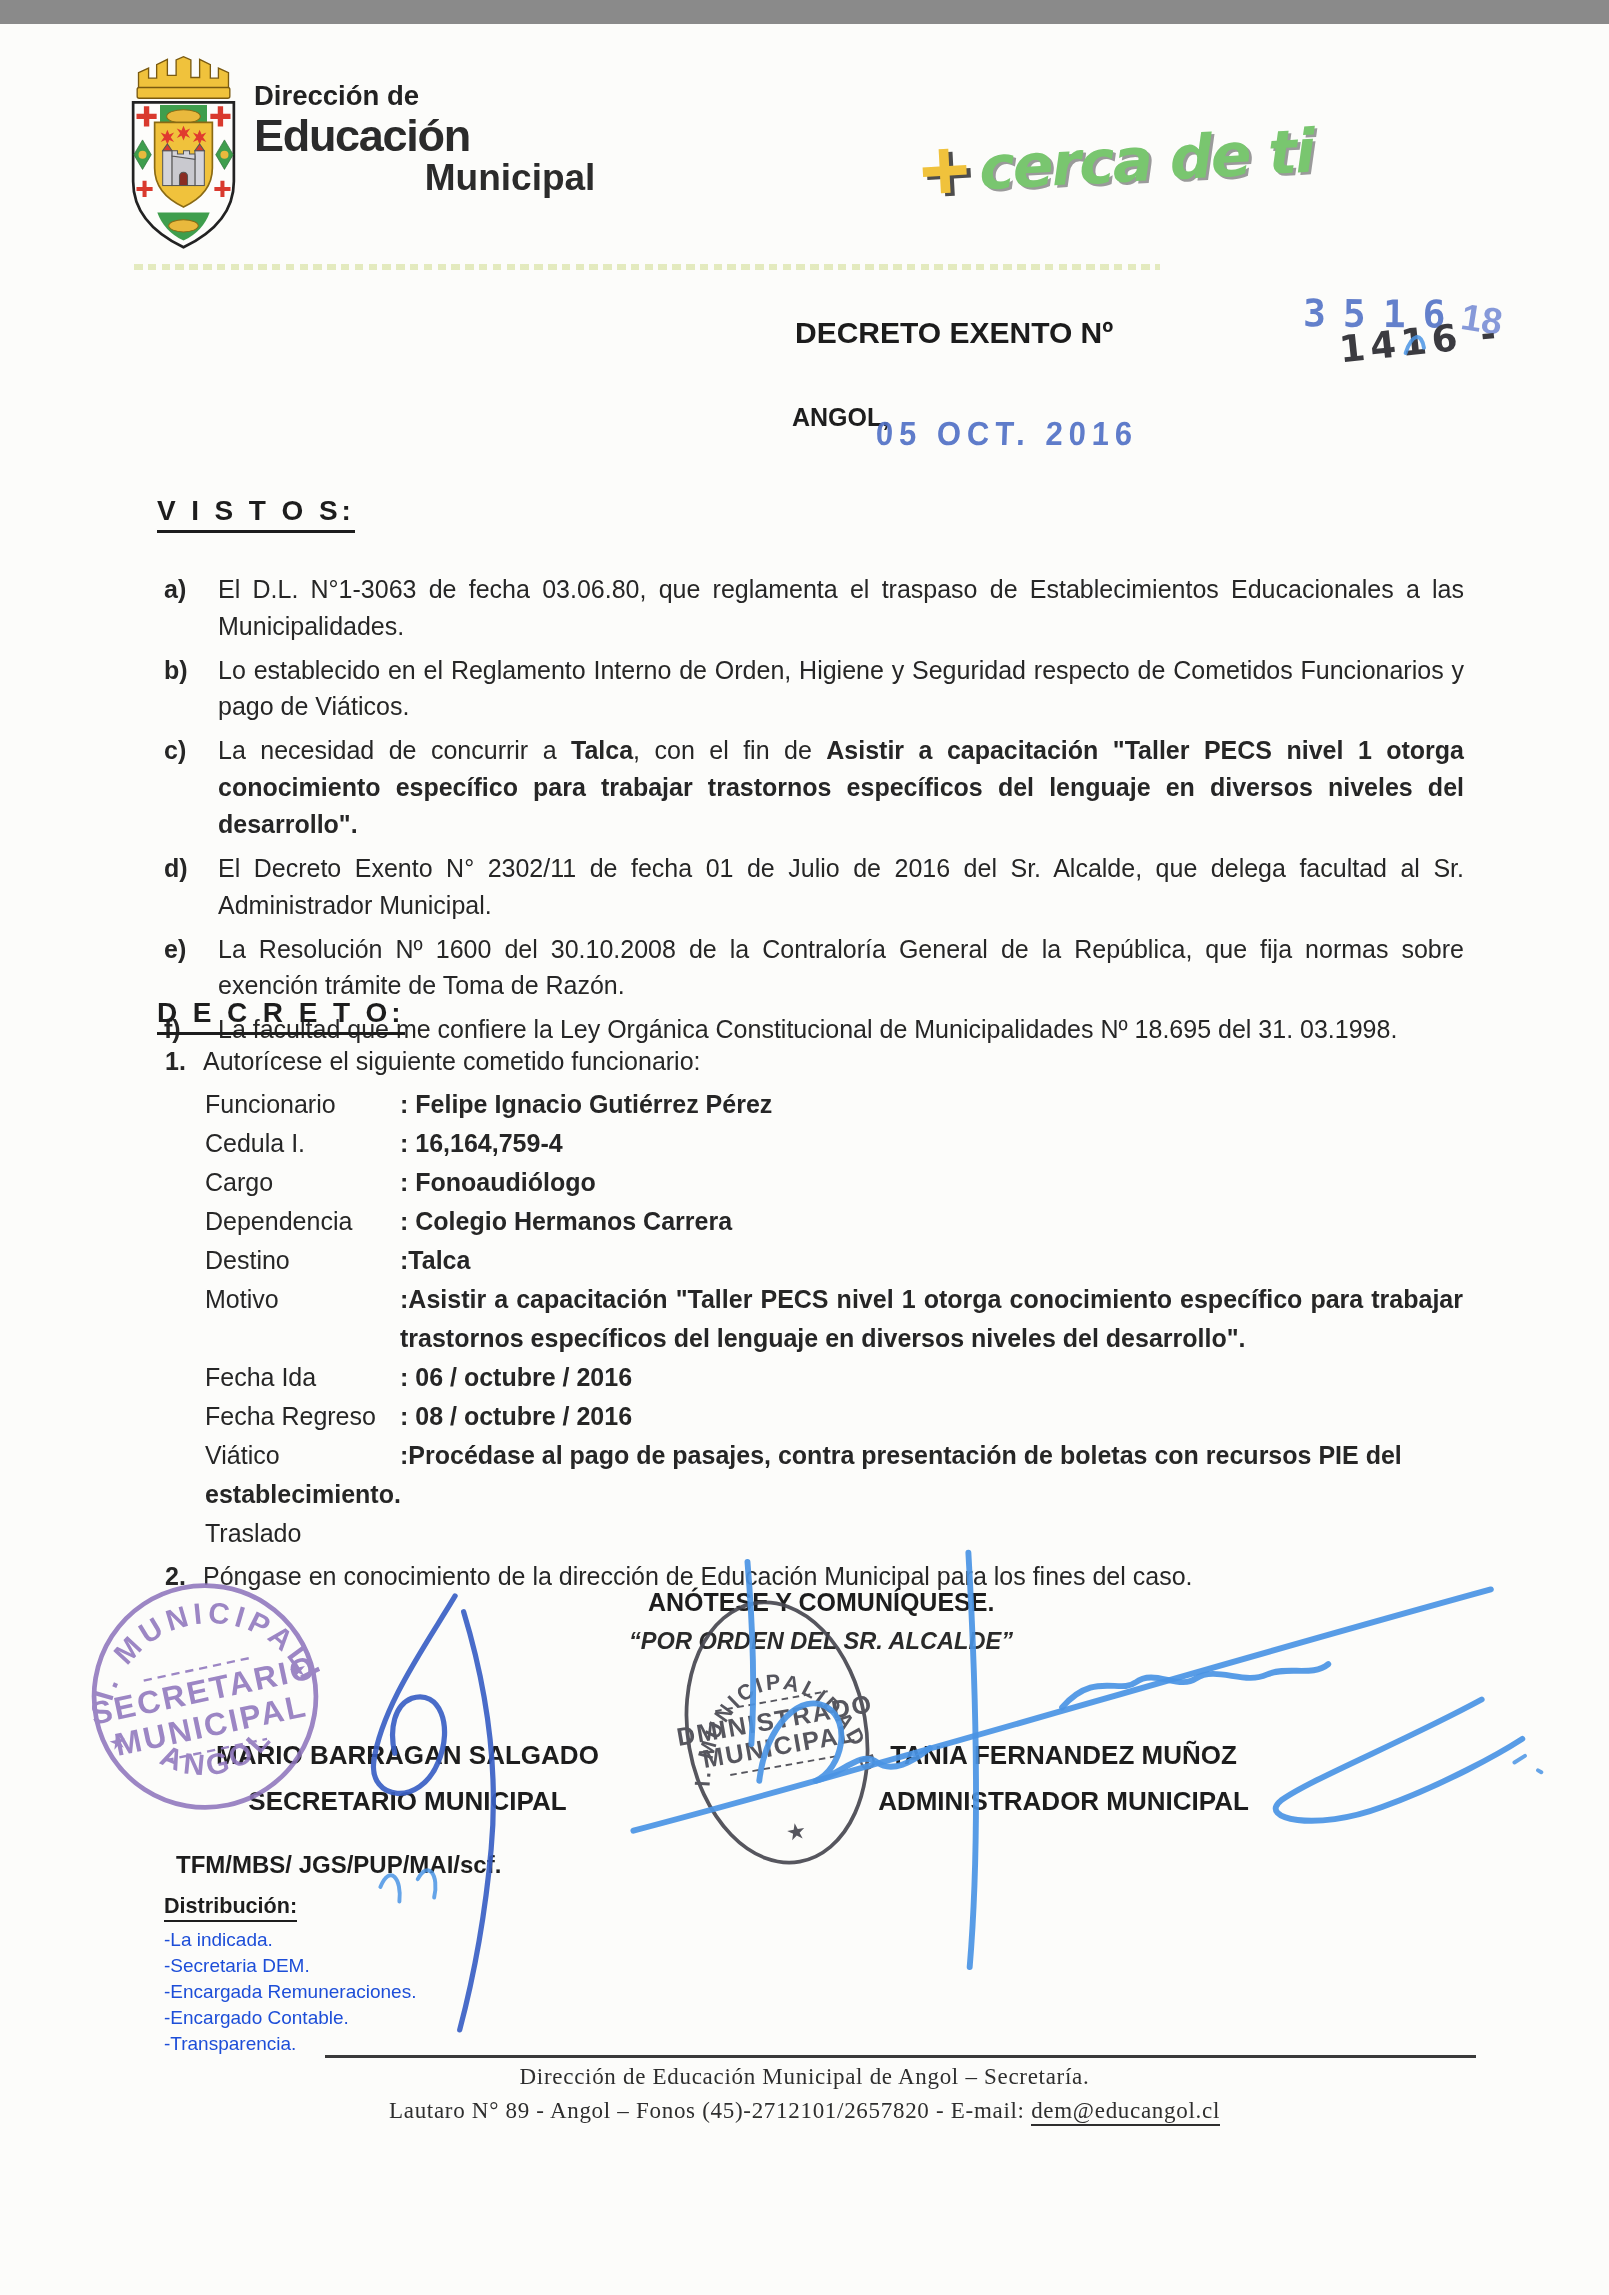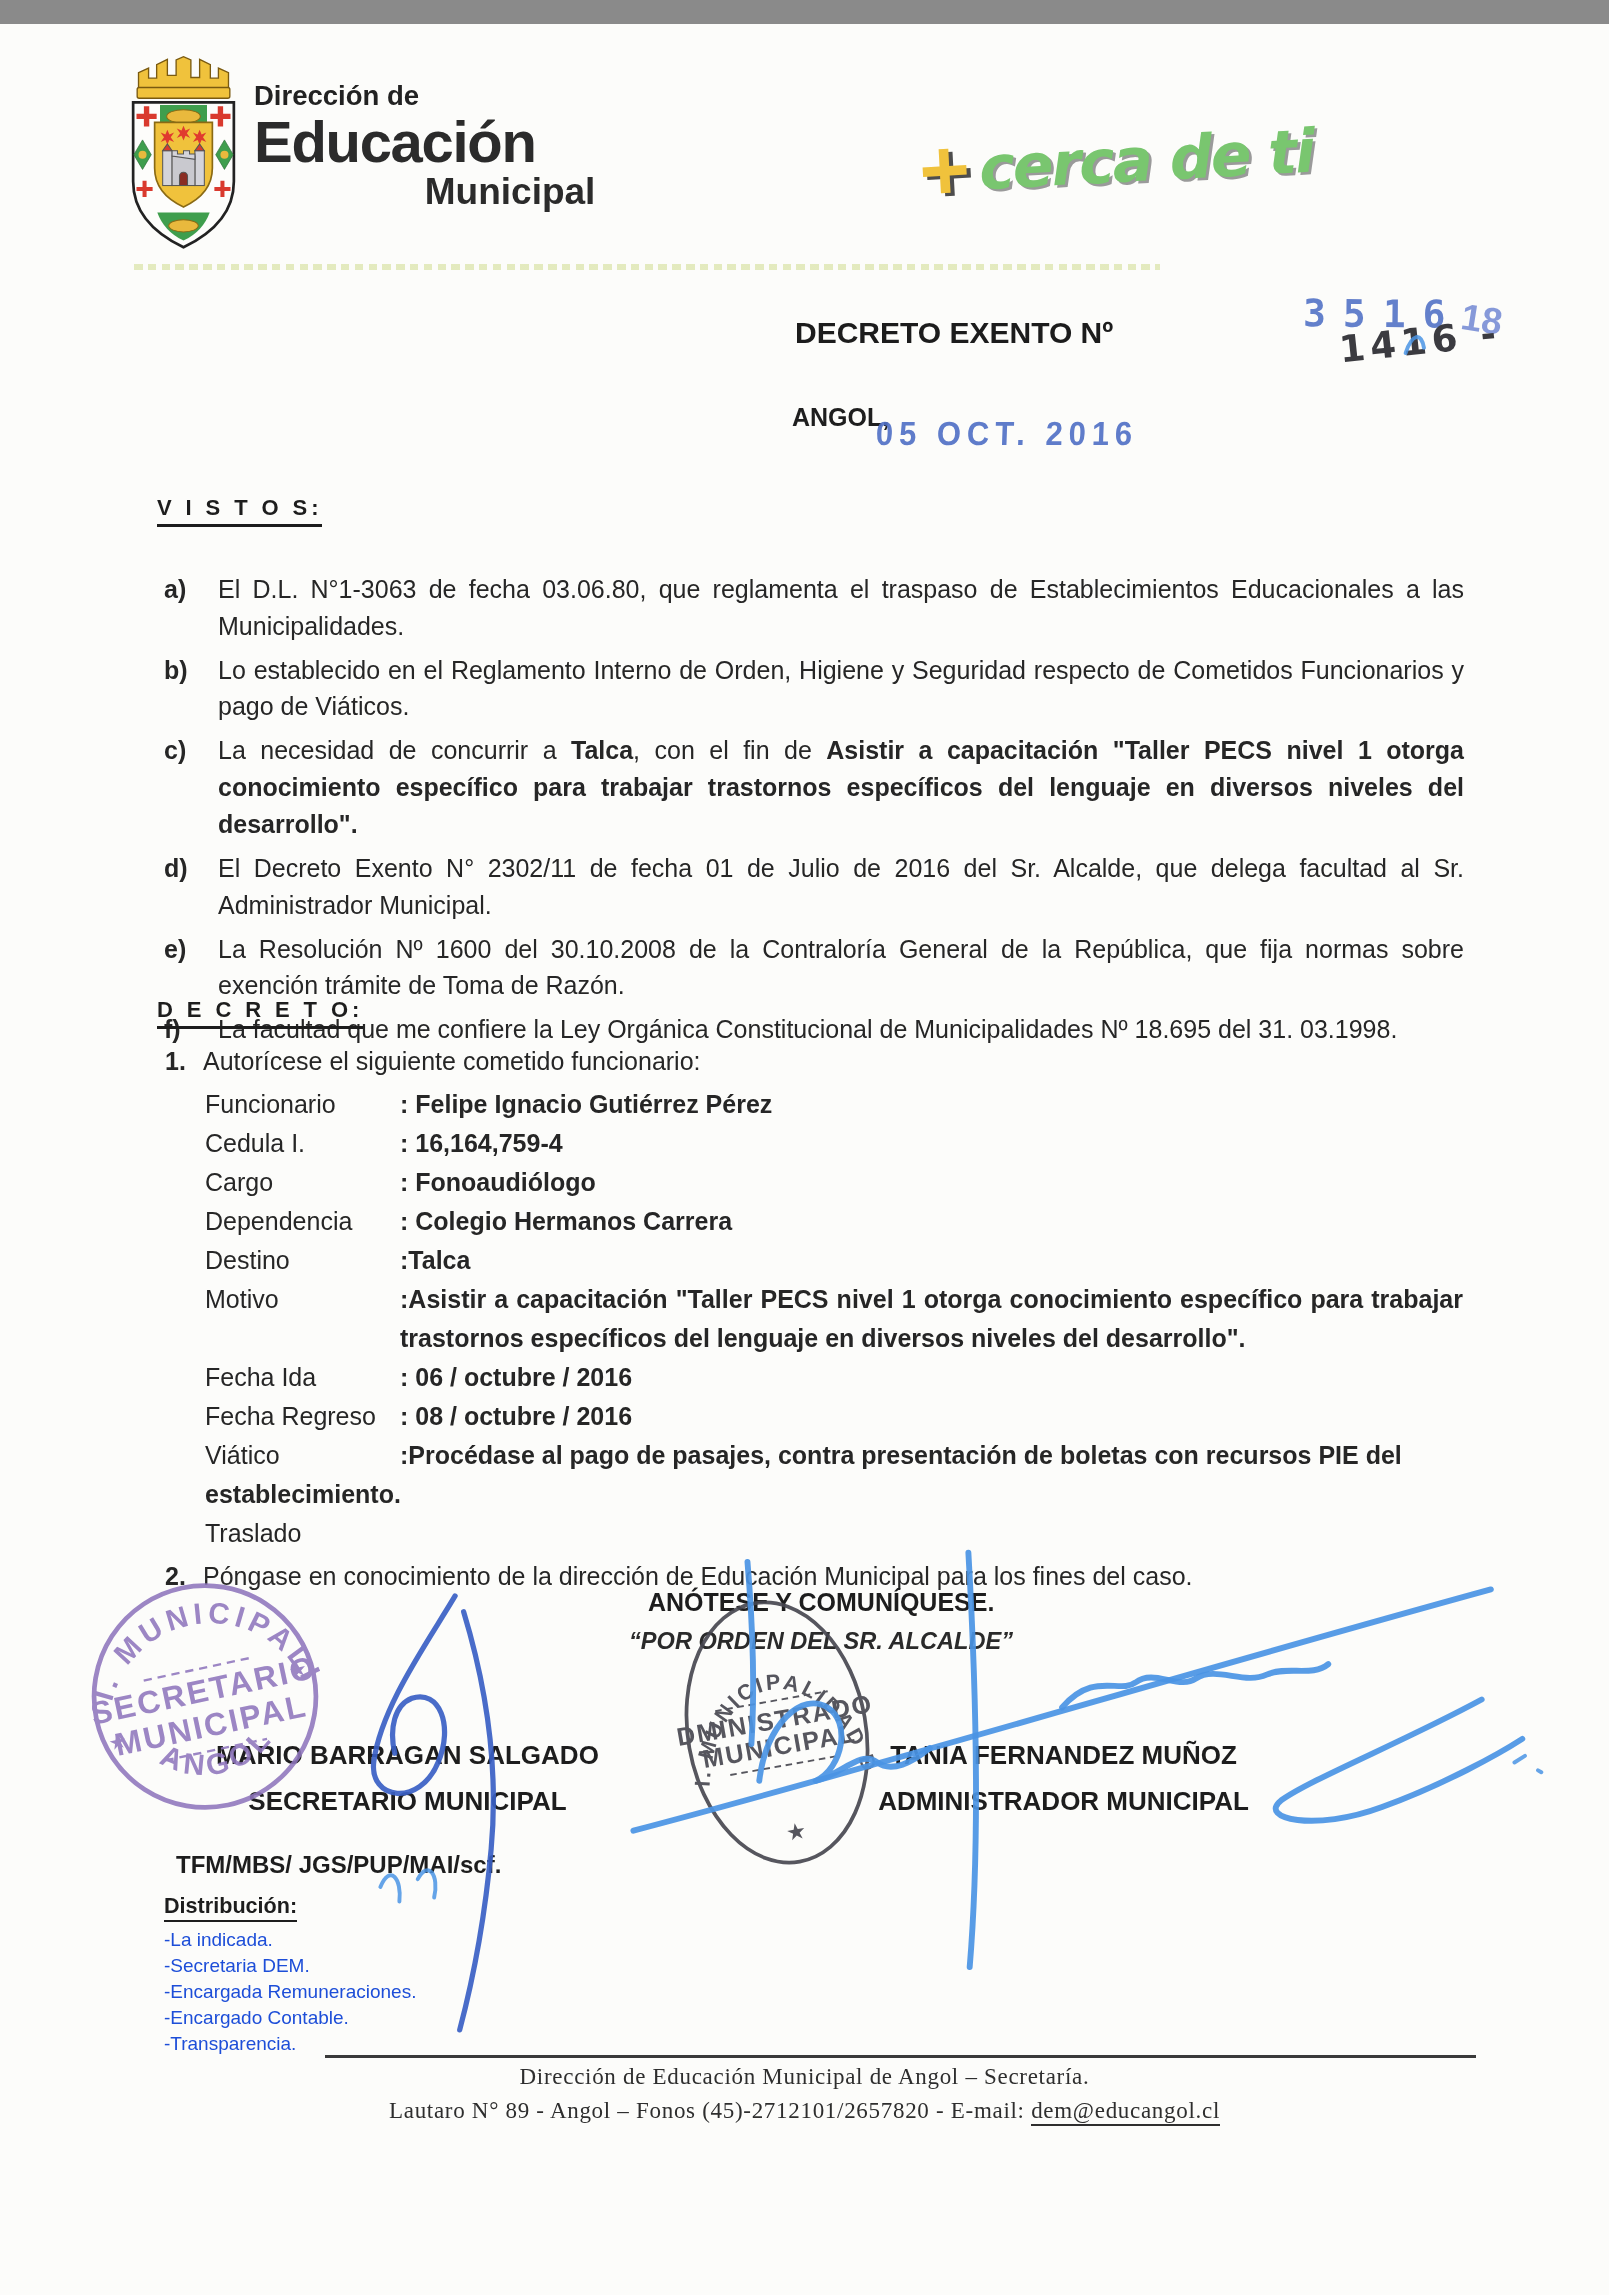--- a/index.html
+++ b/index.html
@@ -4,42 +4,42 @@
 <style>
   html,body{margin:0;padding:0;background:#8a8a8a;}
   .page{position:relative;width:1609px;height:2295px;background:#fcfcfa;overflow:hidden;
         font-family:"Liberation Sans",sans-serif;color:#262626;margin-top:24px;}
   .abs{position:absolute;}
 
   
   .crest{left:113px;top:25px;width:141px;height:210px;}
   .org-text{left:254px;top:56px;width:344px;}
   .org-l1{font-size:27.5px;font-weight:bold;color:#222;}
-  .org-l2{font-size:58px;font-weight:bold;color:#2b2b2b;letter-spacing:-1.3px;line-height:1.05;}
+  .org-l2{font-size:45px;font-weight:bold;color:#2b2b2b;letter-spacing:-1.3px;line-height:1.05;}
   .org-l3{font-size:37px;font-weight:bold;color:#2b2b2b;text-align:right;padding-right:2.6px;line-height:1.0;}
   .slogan{left:919px;top:93px;transform:rotate(-3deg);display:flex;align-items:center;gap:9.2px;}
   .slogan-plus{font-size:87px;font-weight:bold;color:var(--plus_yellow);text-shadow:3.9px 3.3px 0 #4d4d4d;line-height:1;}
   .slogan-text{font-family:"DejaVu Sans",sans-serif;font-style:italic;font-weight:bold;font-size:60px;
                color:var(--slogan_green);text-shadow:2.6px 2.6px 0 #9a9a9a;letter-spacing:-2px;line-height:1;}
   .dotted-line{left:134px;top:240px;width:1026px;height:5.9px;opacity:.85;
     background:repeating-linear-gradient(90deg,#dfe7b4 0 8.5px,rgba(0,0,0,0) 8.5px 13.8px);}
 
   
   .decree-title{left:795px;top:292px;font-size:30px;font-weight:bold;color:#1c1c1c;}
   .stamp-3516{left:1303px;top:268px;font-family:"DejaVu Sans Mono",monospace;font-weight:bold;font-size:38px;
               color:var(--stamp_blue);letter-spacing:17px;opacity:.88;transform:rotate(.5deg);}
   .hand-1416{left:1339px;top:296px;font-family:"DejaVu Sans",sans-serif;font-weight:bold;font-size:37px;
              color:#3b3b40;letter-spacing:5.2px;transform:rotate(-6deg);}
   .blue-18{left:1461px;top:275px;font-size:37px;font-weight:bold;color:rgba(95,120,205,.75);transform:rotate(9deg);}
   .place{left:792px;top:379px;font-size:25px;font-weight:bold;color:#1e1e1e;}
   .date-stamp{left:876px;top:392px;font-size:31px;font-weight:bold;color:var(--stamp_blue);
               letter-spacing:5.9px;opacity:.9;transform:skewX(-2deg) scaleY(1.08);}
 
   
-  .sec-heading{font-size:22px;font-weight:bold;color:#1d1d1d;letter-spacing:3.9px;
+  .sec-heading{font-size:28px;font-weight:bold;color:#1d1d1d;letter-spacing:3.9px;
                border-bottom:3.3px solid #1d1d1d;padding-bottom:3.3px;}
   .vistos-heading{left:157px;top:471px;}
   .decreto-heading{left:157px;top:973px;}
 
   .vistos-list{left:164px;top:547px;width:1300px;font-size:25px;line-height:1.47;}
   .v-item{display:flex;margin-bottom:7.2px;}
   .v-letter{width:54px;flex:none;font-weight:bold;}
   .v-text{flex:1;text-align:justify;}
   .v-text .bold{font-weight:bold;}
 

